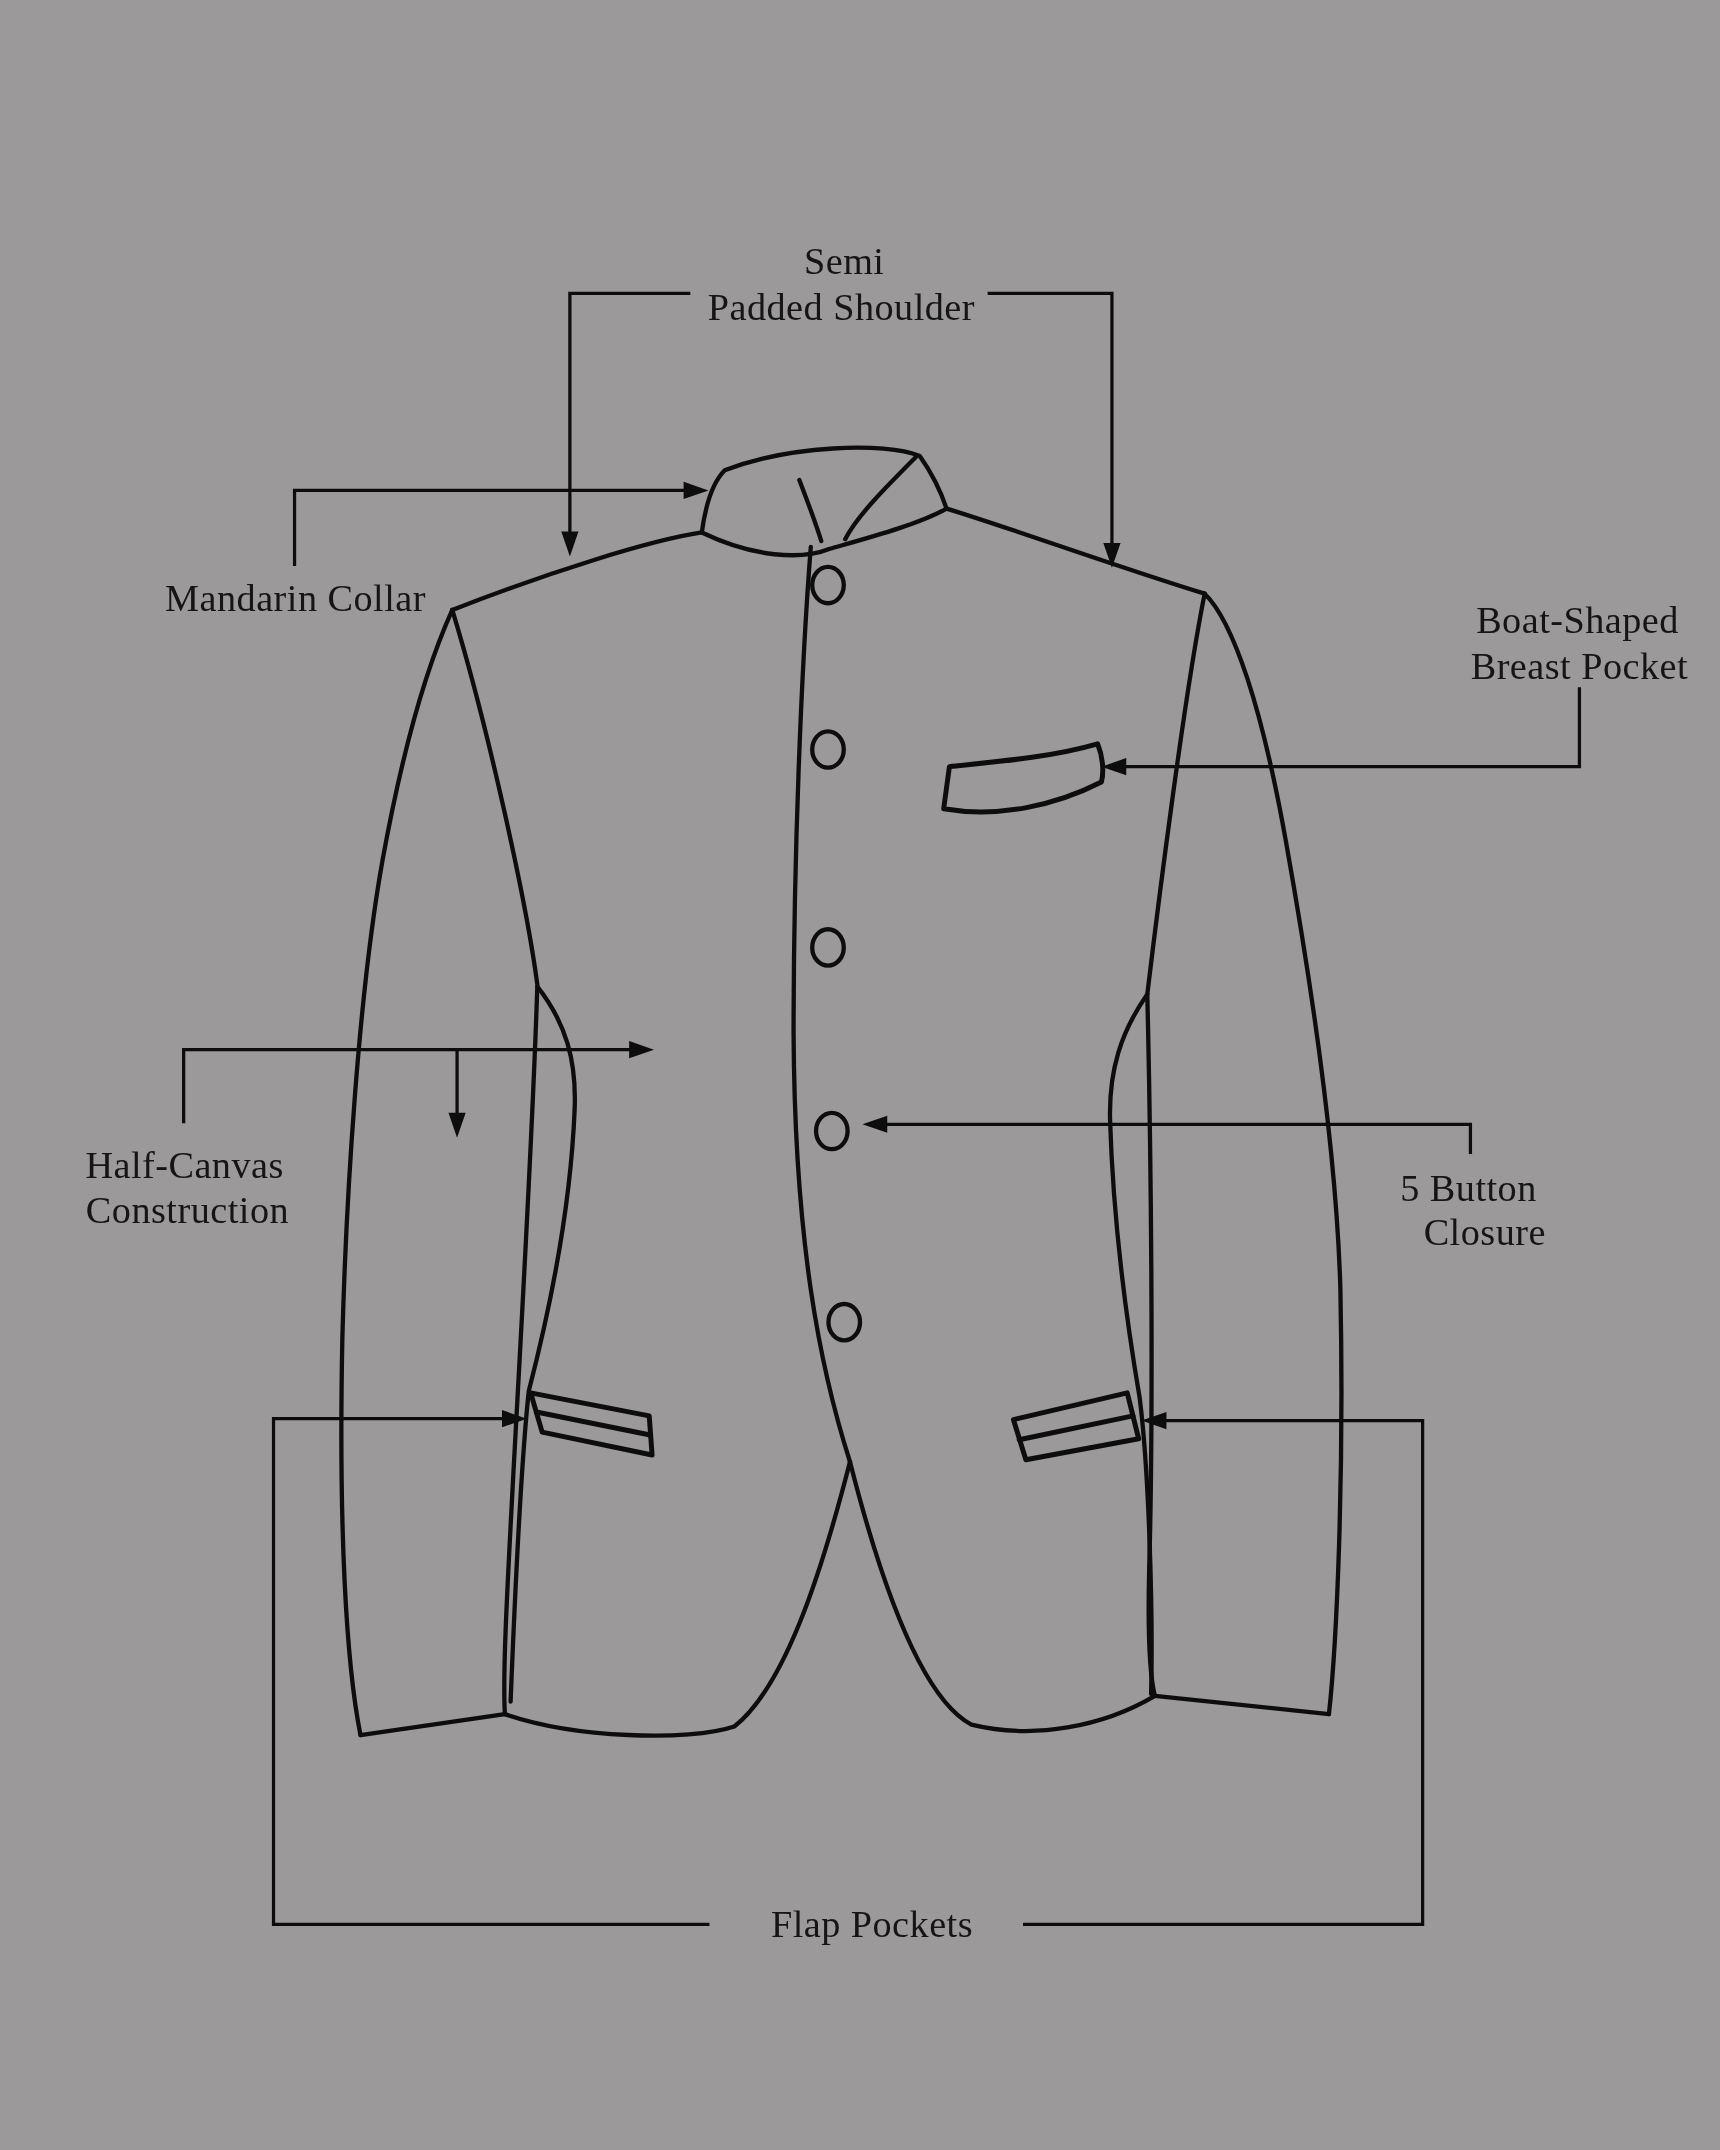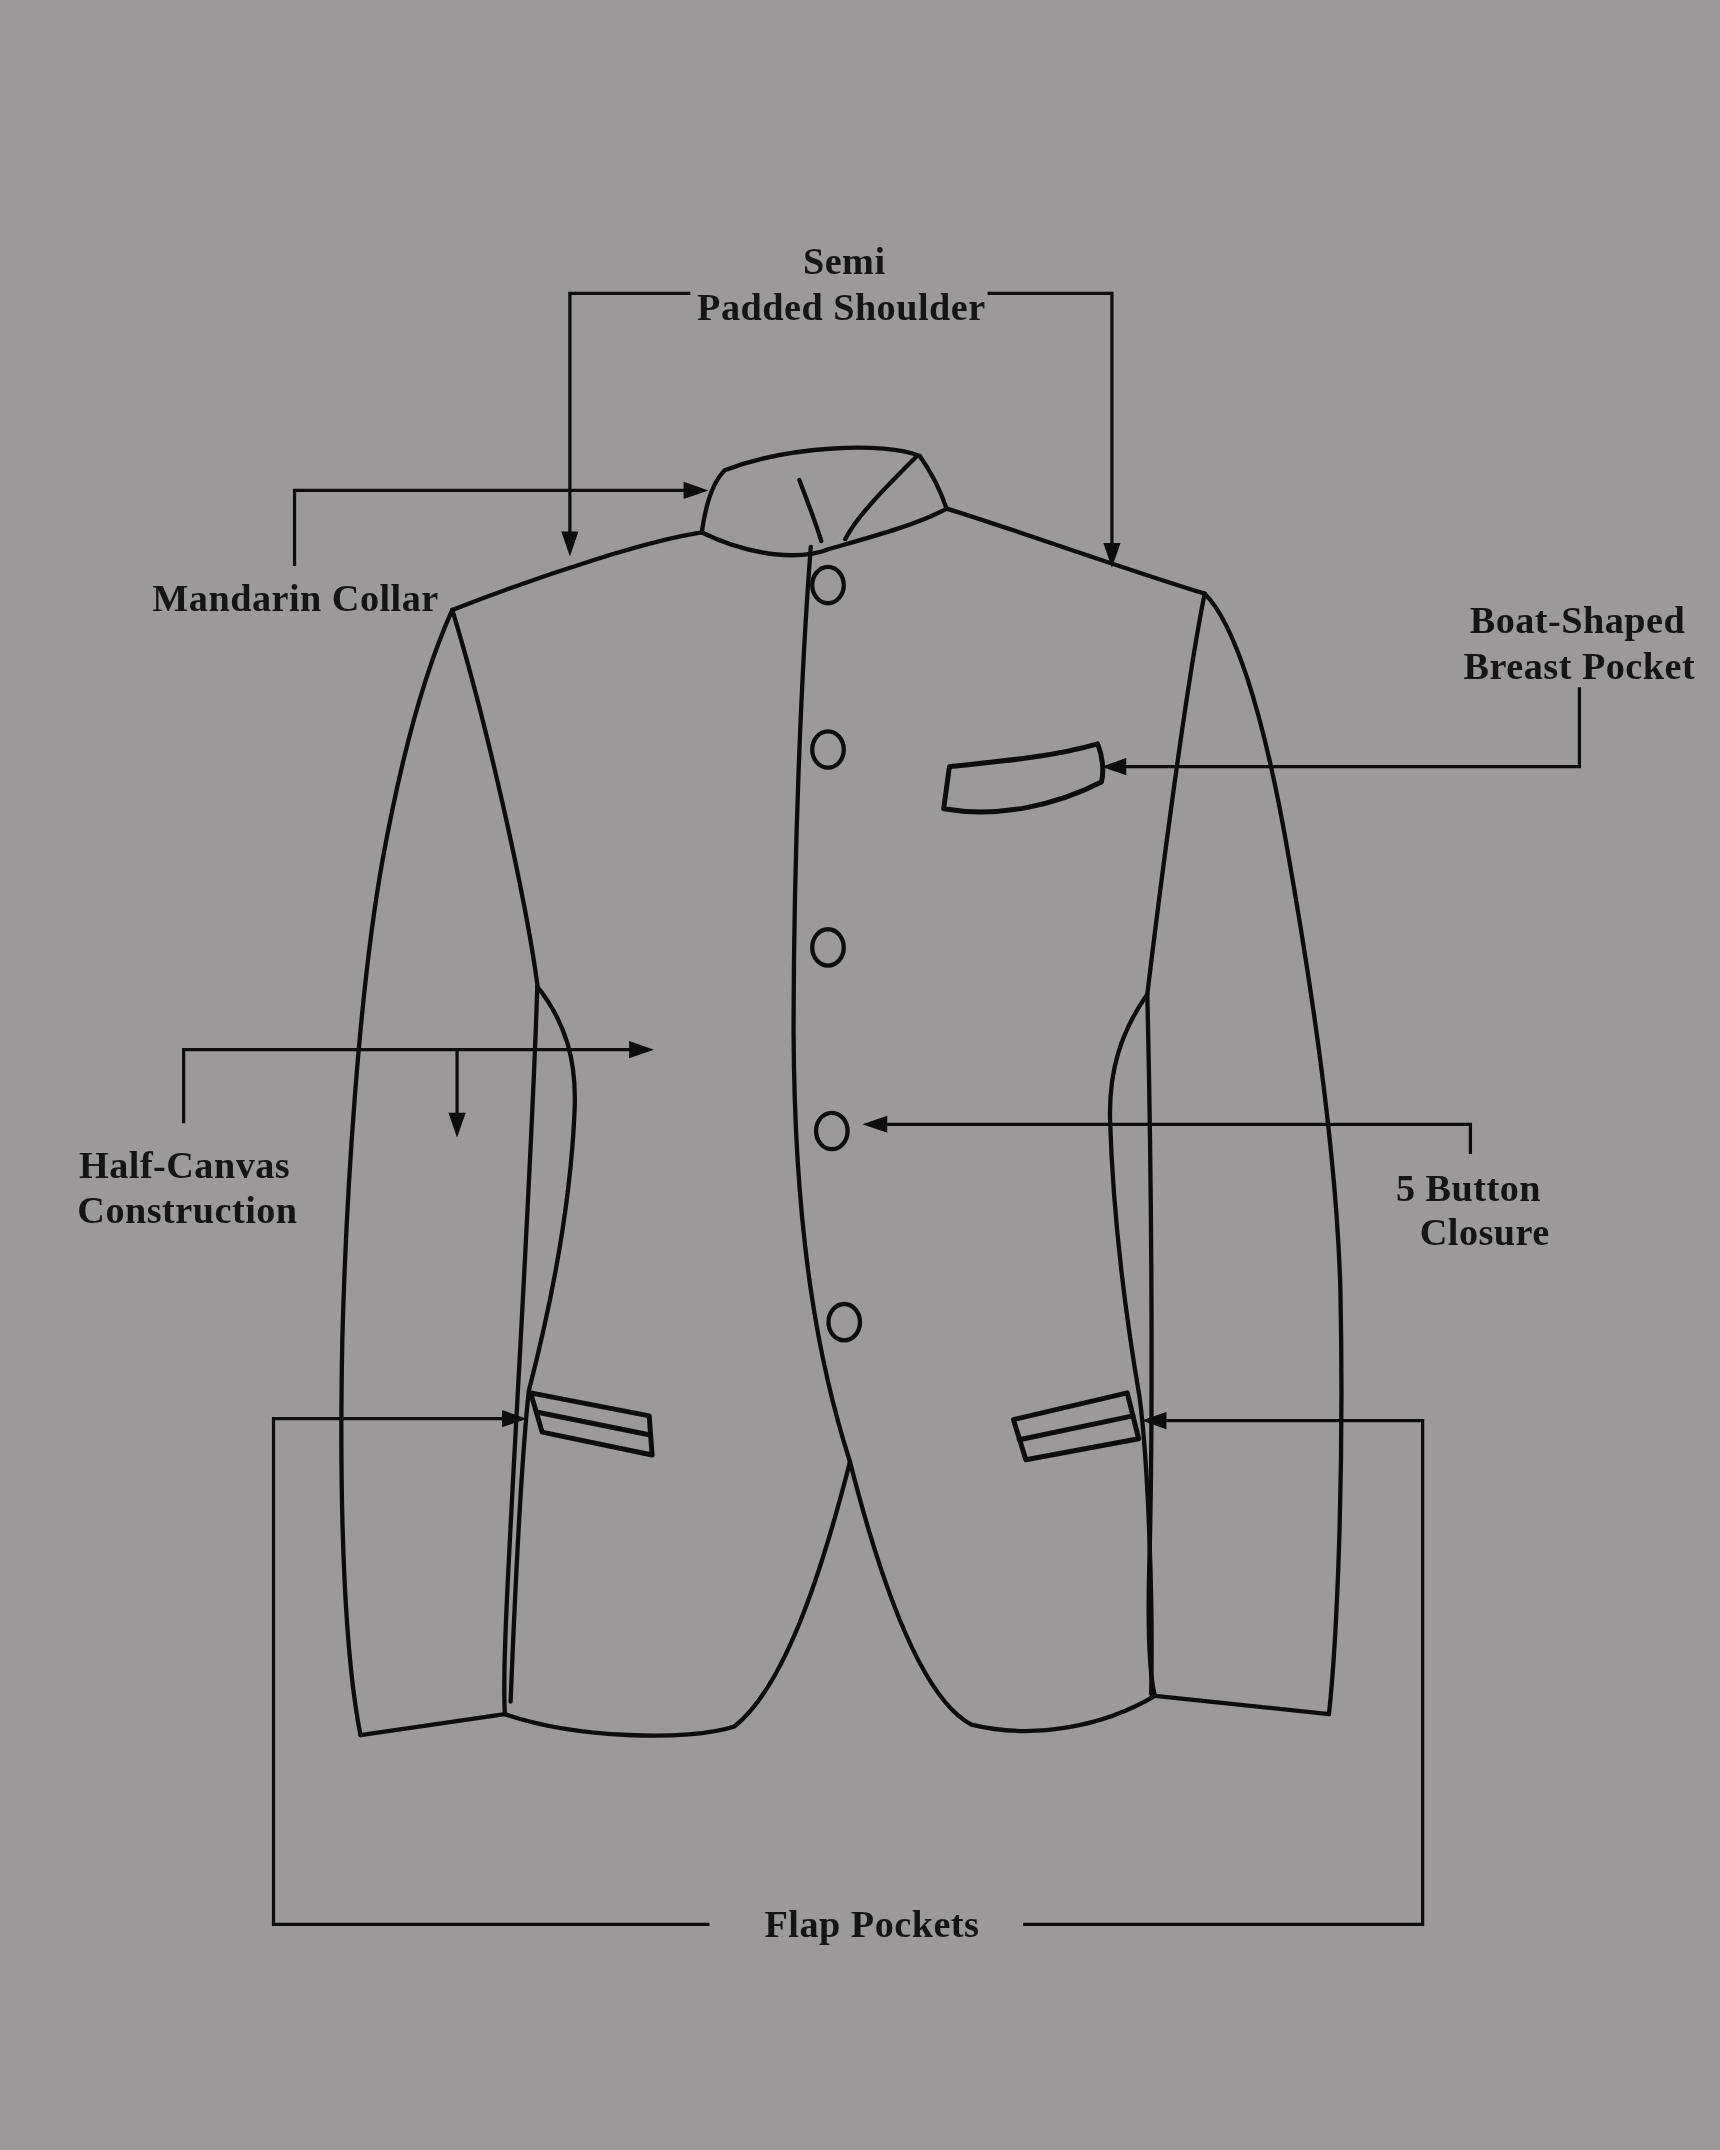--- a/index.html
+++ b/index.html
@@ -4,21 +4,20 @@
 <style>
   :root{
     --bg:#9b999a;
     --ink:#0d0d0d;
     --text:#151515;
   }
   html,body{margin:0;padding:0;background:var(--bg);}
   .stage{
     width:1721px;height:2151px;margin:0 auto;background:var(--bg);
     font-family:"Liberation Serif","DejaVu Serif",serif;
-    font-weight:bold;
   }
   svg{display:block;width:1721px;height:2151px;}
   .stroke{fill:none;stroke:var(--ink);stroke-width:4.5;stroke-linecap:round;stroke-linejoin:round;}
   .stroke-bold{fill:none;stroke:var(--ink);stroke-width:5.2;stroke-linecap:round;stroke-linejoin:round;}
   .ann{fill:none;stroke:var(--ink);stroke-width:3.4;stroke-linecap:butt;stroke-linejoin:miter;}
   .arrowhead{fill:var(--ink);stroke:none;}
   text{
     fill:var(--text);
     font-family:"Liberation Serif","DejaVu Serif",serif;
     font-size:40px;

